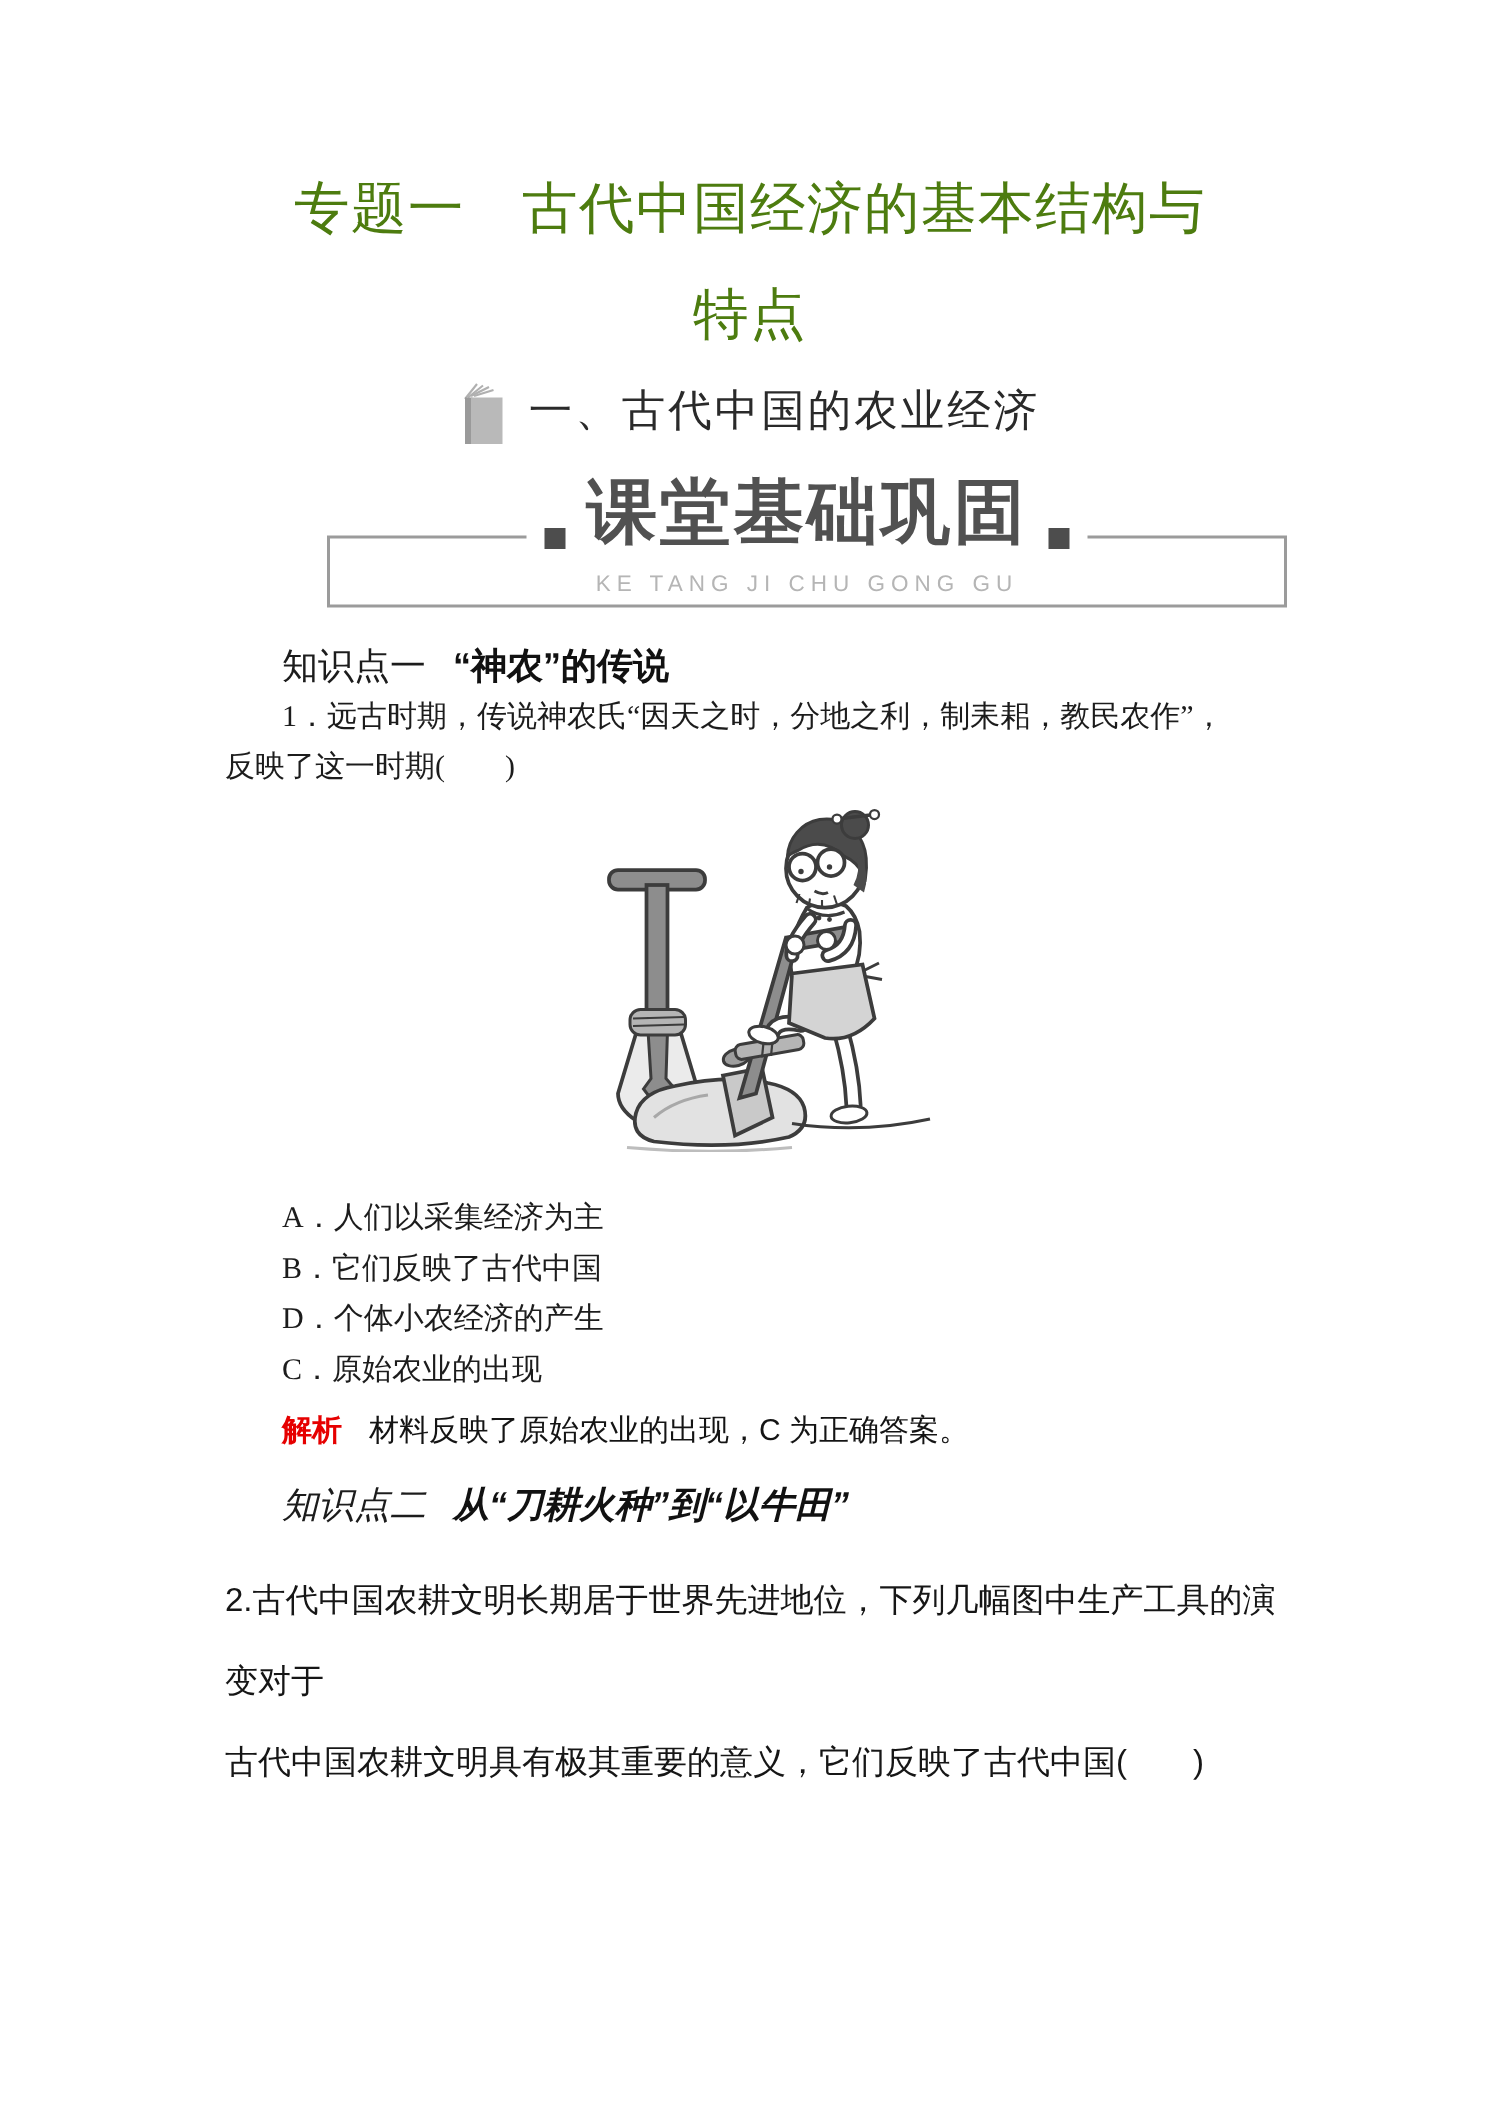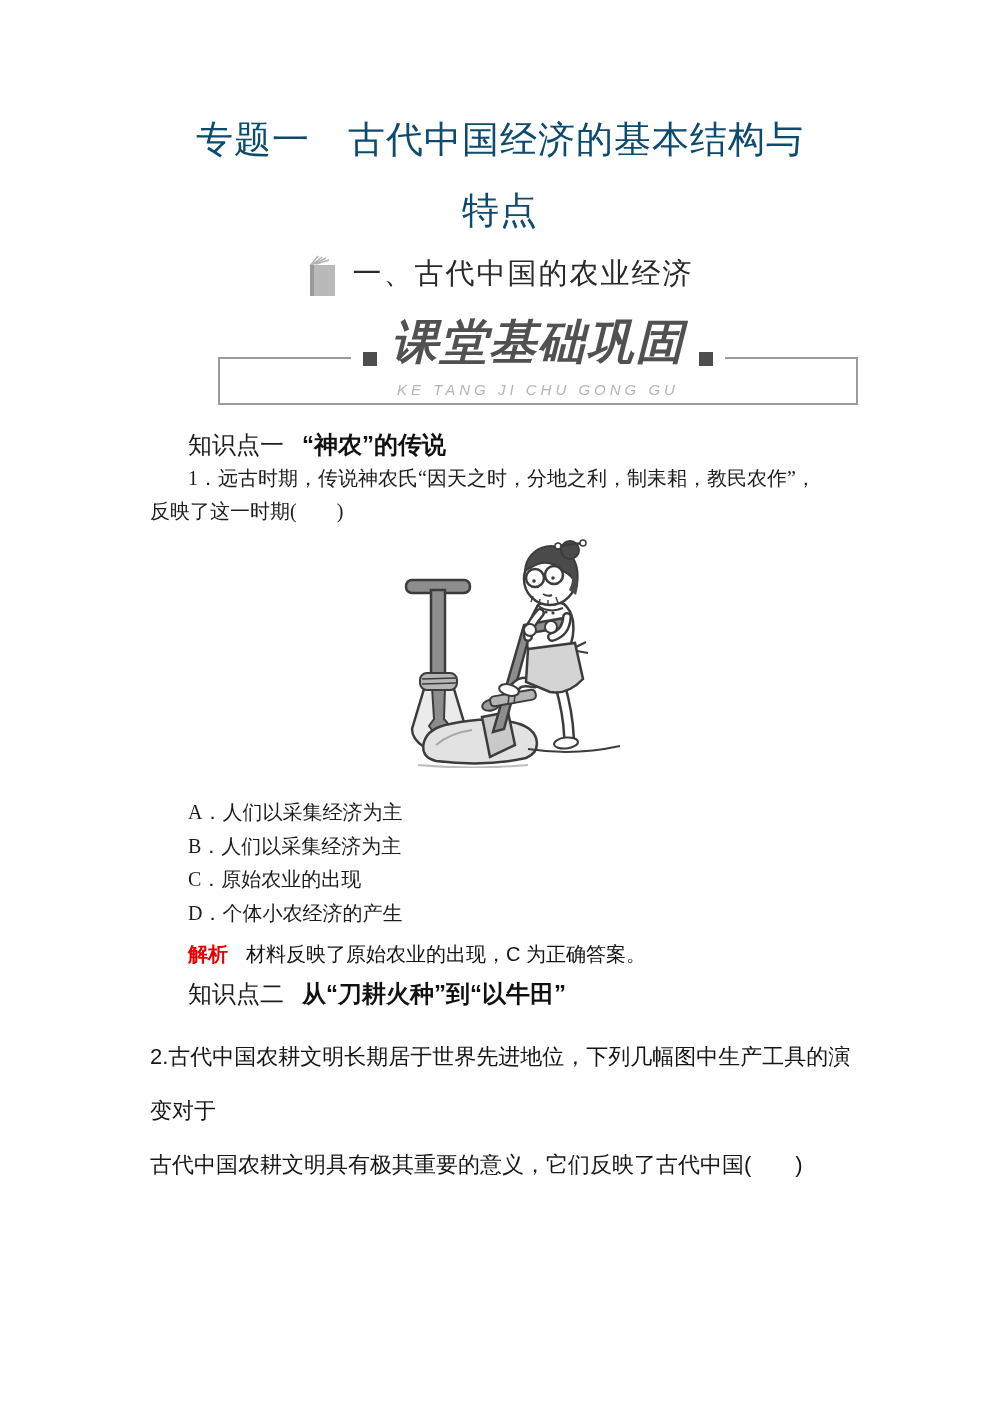--- a/index.html
+++ b/index.html
@@ -13,41 +13,40 @@
     overflow: hidden;
   }
 
   
   .doc-title {
     padding-top: 104px;
     text-align: center;
     font-size: 37px;
     line-height: 71px;
     letter-spacing: 1px;
-    color: #0c4a6e;
+    color: #4d7c0f;
   }
   .subtitle-row {
     margin-top: 8px;
     display: flex;
     justify-content: center;
     align-items: flex-start;
     gap: 16px;
     height: 46px;
   }
   .subtitle-row .book { width: 30px; height: 44px; flex: 0 0 auto; }
   .subtitle-text { font-size: 29px; letter-spacing: 2px; color: #2a2a2a; }
 
   
   .banner {
     position: relative;
     width: 640px; height: 48px;
     border: 2px solid #9b9b9b;
     margin: 57px 0 0 218px;
     background: #fff;
-    font-style: italic;
   }
   .banner-head {
     position: absolute;
     top: -40px; left: 50%;
     transform: translateX(-50%);
     display: flex;
     align-items: flex-start;
     background: #ffffff;
     padding: 0 12px;
     white-space: nowrap;
@@ -85,21 +84,21 @@
     padding-left: 38px;
     font-size: 24px;
     line-height: 28px;
   }
   .kp .kp-title {
     font-family: "Liberation Sans", "DejaVu Sans", sans-serif;
     font-weight: 700;
     margin-left: 18px;
     color: #111;
   }
-  .kp2 { margin-top: 12px; }
+  .kp2 { margin-top: 22px; font-style: italic; }
 
   .q1 { margin-top: 3px; font-size: 20px; line-height: 33px; }
   .q1 .indent { text-indent: 38px; }
 
   .figure-wrap { width: 250px; margin: 5px auto 0; }
   .figure-wrap svg { display: block; width: 250px; height: 235px; }
 
   .options { margin-top: 28px; padding-left: 38px; font-size: 20px; }
   .options .opt { line-height: 33.5px; }
 
@@ -242,23 +241,23 @@
         <path d="M155 63 l-2 6 M162 66 l-1 6 M170 67 l0 6 M178 64 l2 6" stroke="#3c3c3c" stroke-width="1.4" fill="none"></path>
         <path d="M159 72 q12 9 26 3" stroke="#3c3c3c" stroke-width="2" fill="none"></path>
         <circle cx="168" cy="79" r="1.6" fill="#3c3c3c"></circle>
         <circle cx="175" cy="80" r="1.6" fill="#3c3c3c"></circle>
       </g>
     </svg>
   </div>
 
   <div class="options">
     <div class="opt">A．人们以采集经济为主</div>
-    <div class="opt">B．人们以采集经济为主</div>
+    <div class="opt">B．它们反映了古代中国</div>
+    <div class="opt">D．个体小农经济的产生</div>
     <div class="opt">C．原始农业的出现</div>
-    <div class="opt">D．个体小农经济的产生</div>
   </div>
 
   <div class="jiexi">
     <span class="red-label">解析</span><span>材料反映了原始农业的出现，C 为正确答案。</span>
   </div>
 
 
   <div class="kp kp2">
     <span>知识点二</span><span class="kp-title">从“刀耕火种”到“以牛田”</span>
   </div>

